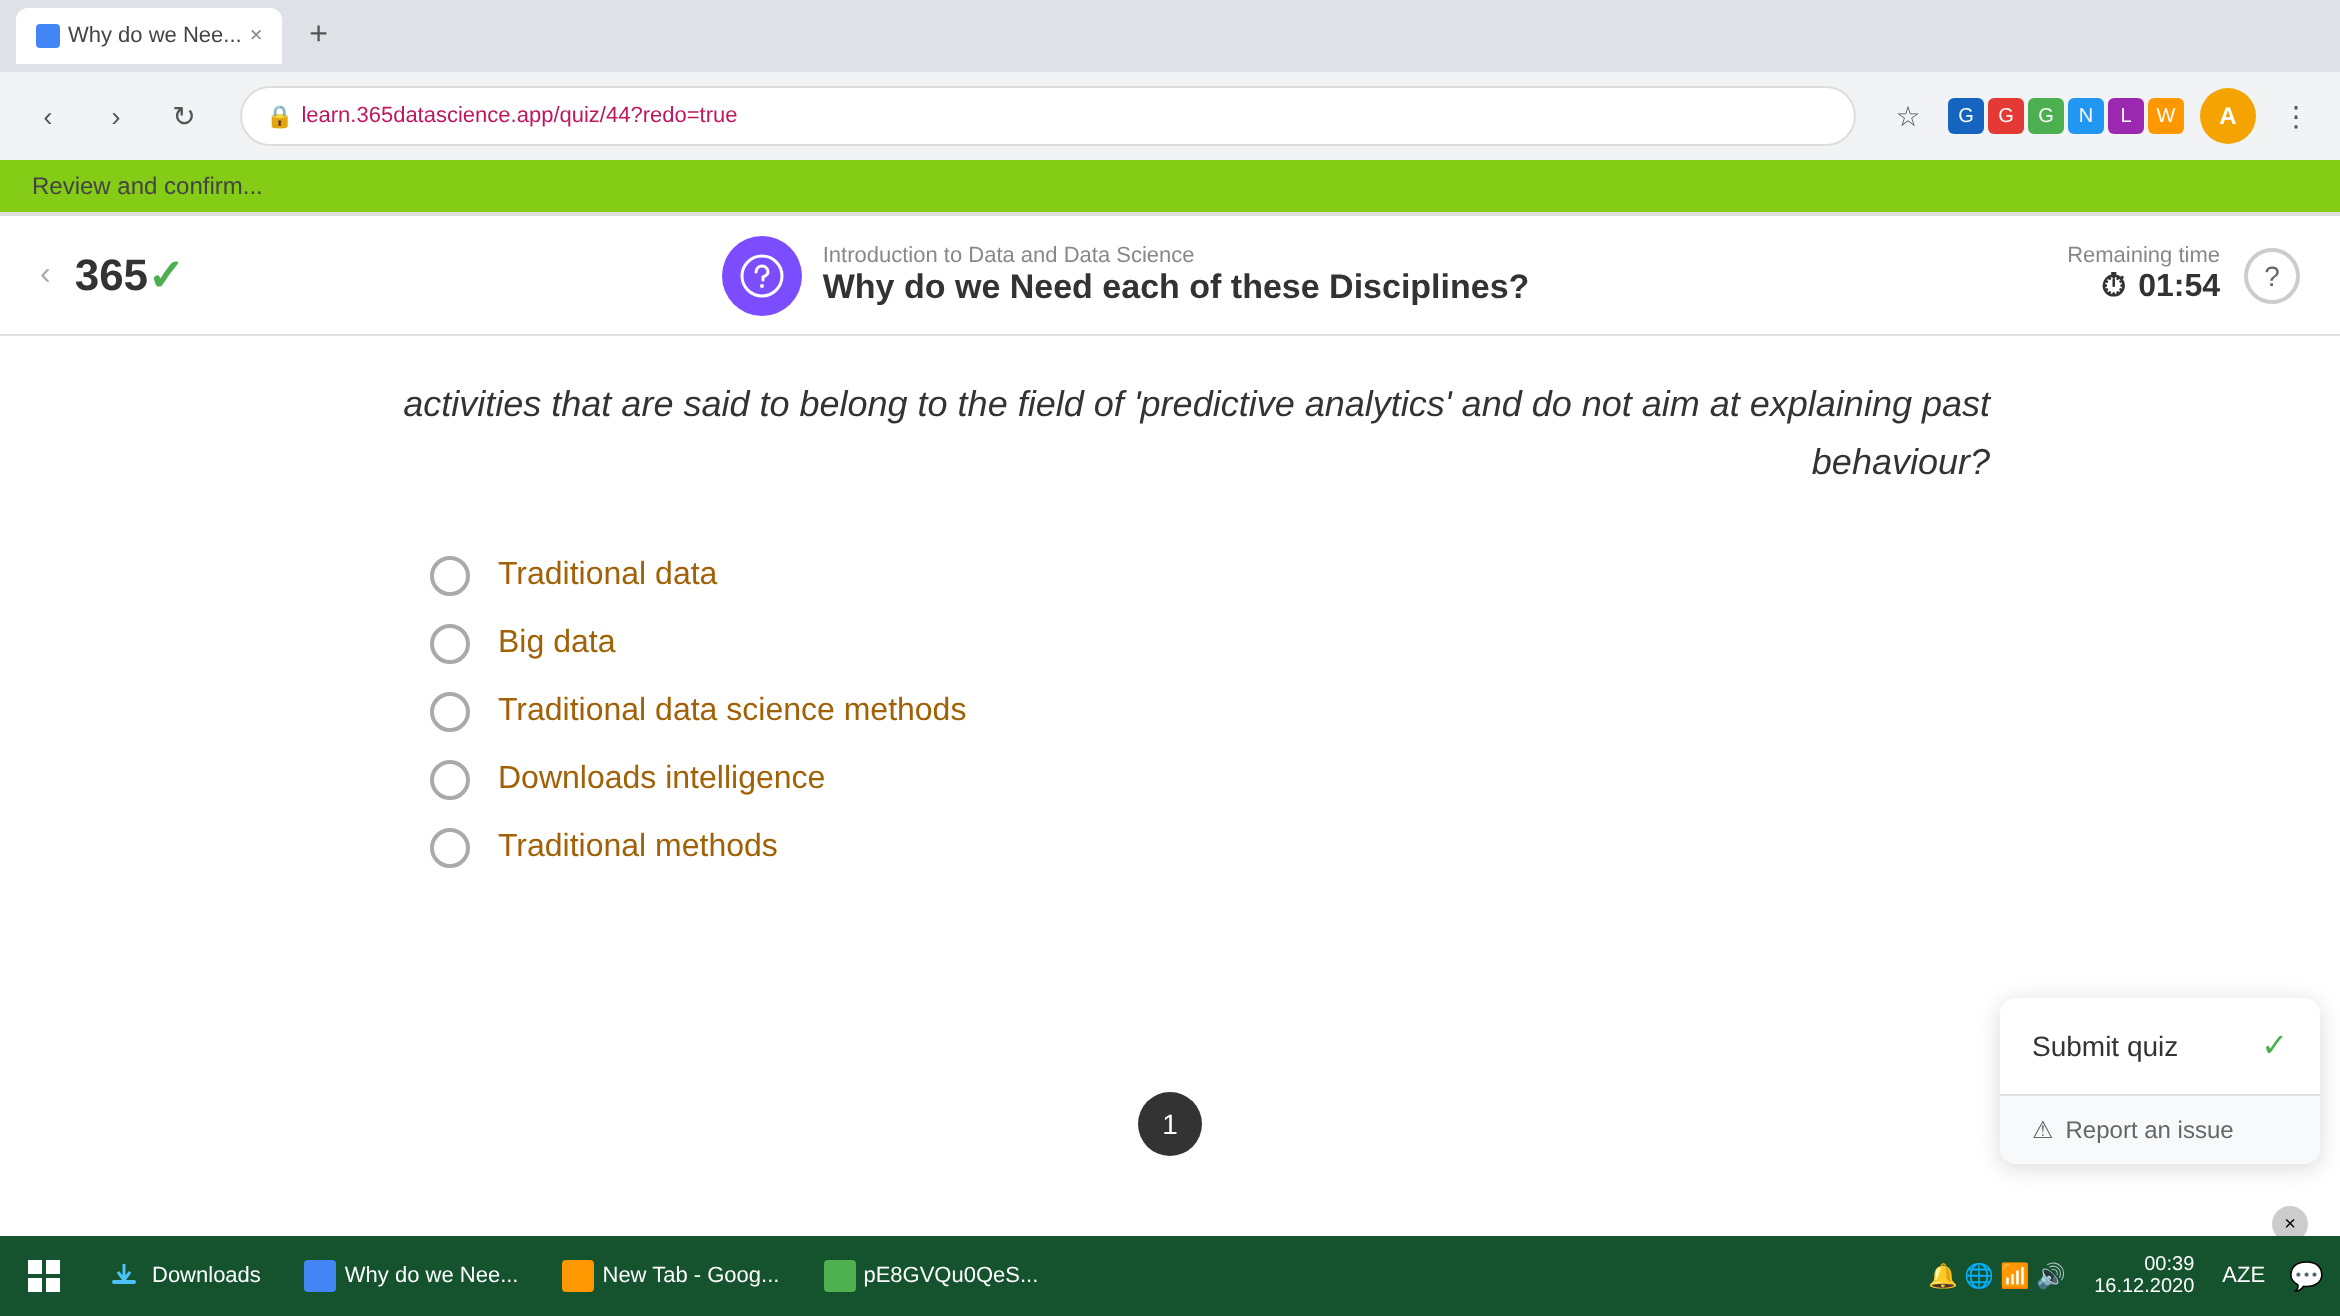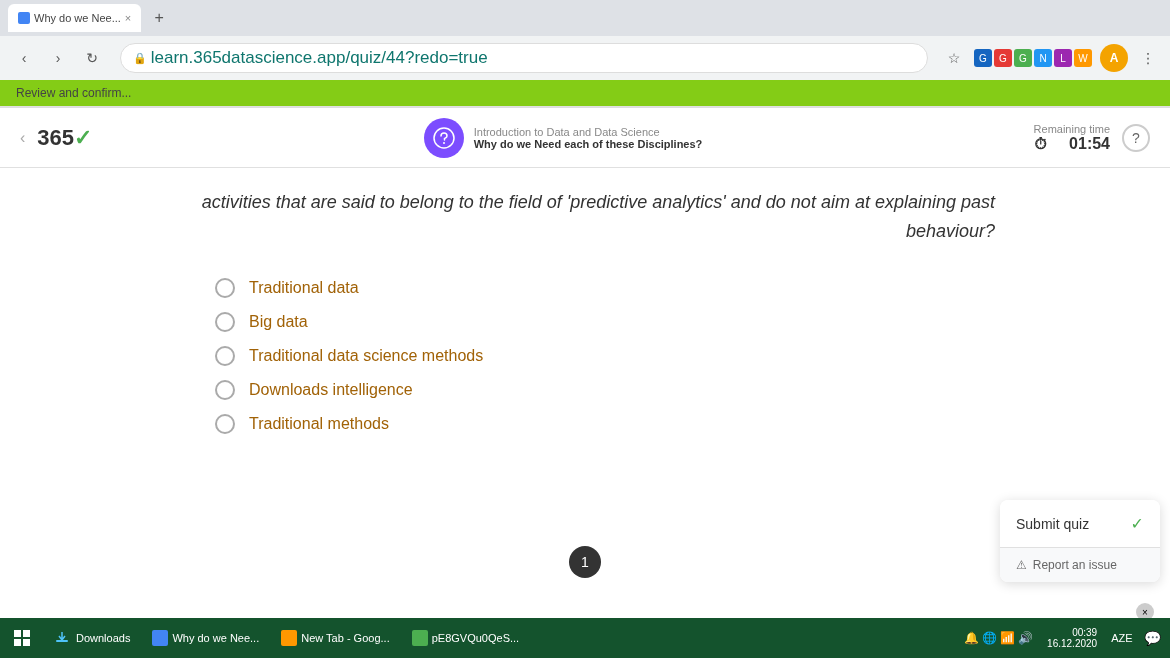--- a/index.html
+++ b/index.html
@@ -110,21 +110,21 @@
       display: flex;
       flex-direction: column;
     }
 
     .subtitle {
       font-size: 11px;
       color: #888;
     }
 
     .main-title {
-      font-size: 11px;
+      font-size: 17px;
       font-weight: bold;
       color: #333;
     }
 
     .header-right {
       display: flex;
       align-items: center;
       gap: 12px;
     }
 
@@ -384,22 +384,22 @@
       margin: 0 8px;
     }
 
     .lock-icon {
       font-size: 11px;
       color: #555;
       margin-right: 4px;
     }
 
     .url-text {
-      font-size: 17px;
-      color: #0f766e;
+      font-size: 11px;
+      color: #be185d;
     }
 
     .toolbar-icons {
       display: flex;
       align-items: center;
       gap: 8px;
     }
 
     .toolbar-icon-btn {
       width: 24px;
@@ -521,21 +521,21 @@
       <span class="subtitle">Introduction to Data and Data Science</span>
       <span class="main-title">Why do we Need each of these Disciplines?</span>
     </div>
   </div>
 
   <div class="header-right">
     <div class="remaining-time">
       <span style="font-size:11px;color:#888;">Remaining time</span>
       <div class="timer-display">
         <span style="font-size:16px;">⏱</span>
-        <span style="font-weight:bold;font-size:16px;margin-left:16px;">01:54</span>
+        <span style="font-weight:bold;font-size:16px;">01:54</span>
       </div>
     </div>
     <button class="help-btn">?</button>
   </div>
 </div>
 
 <div class="main-content">
   <p class="question-text">activities that are said to belong to the field of 'predictive analytics' and do not aim at explaining past behaviour?</p>
 
   <ul class="options-list">

